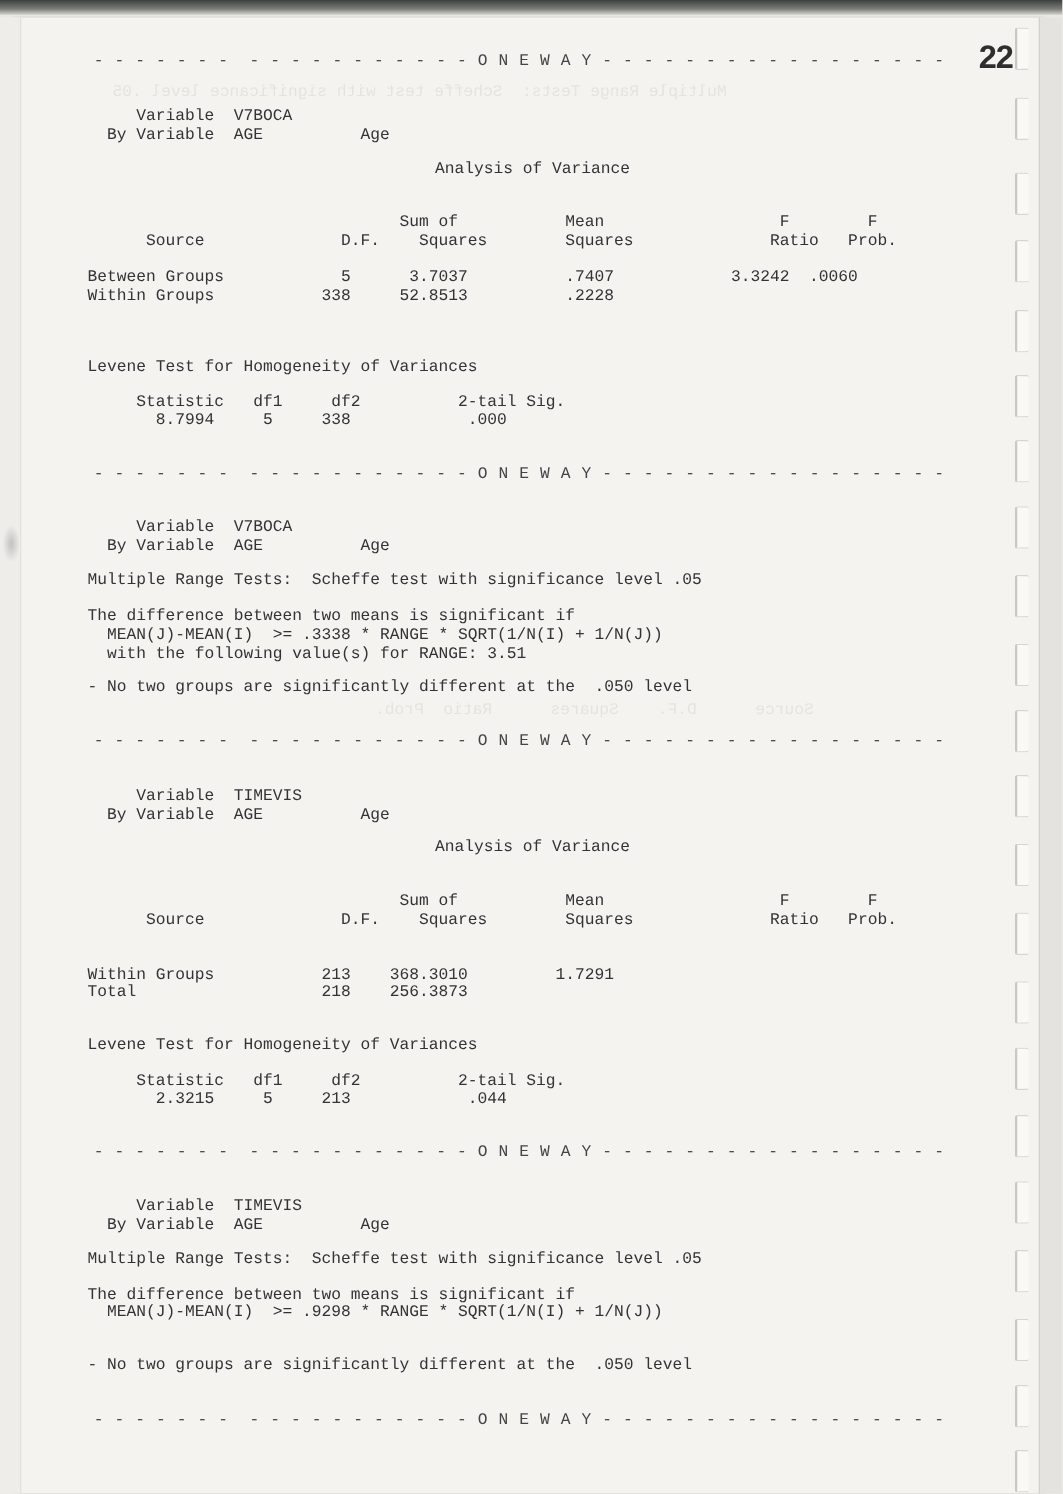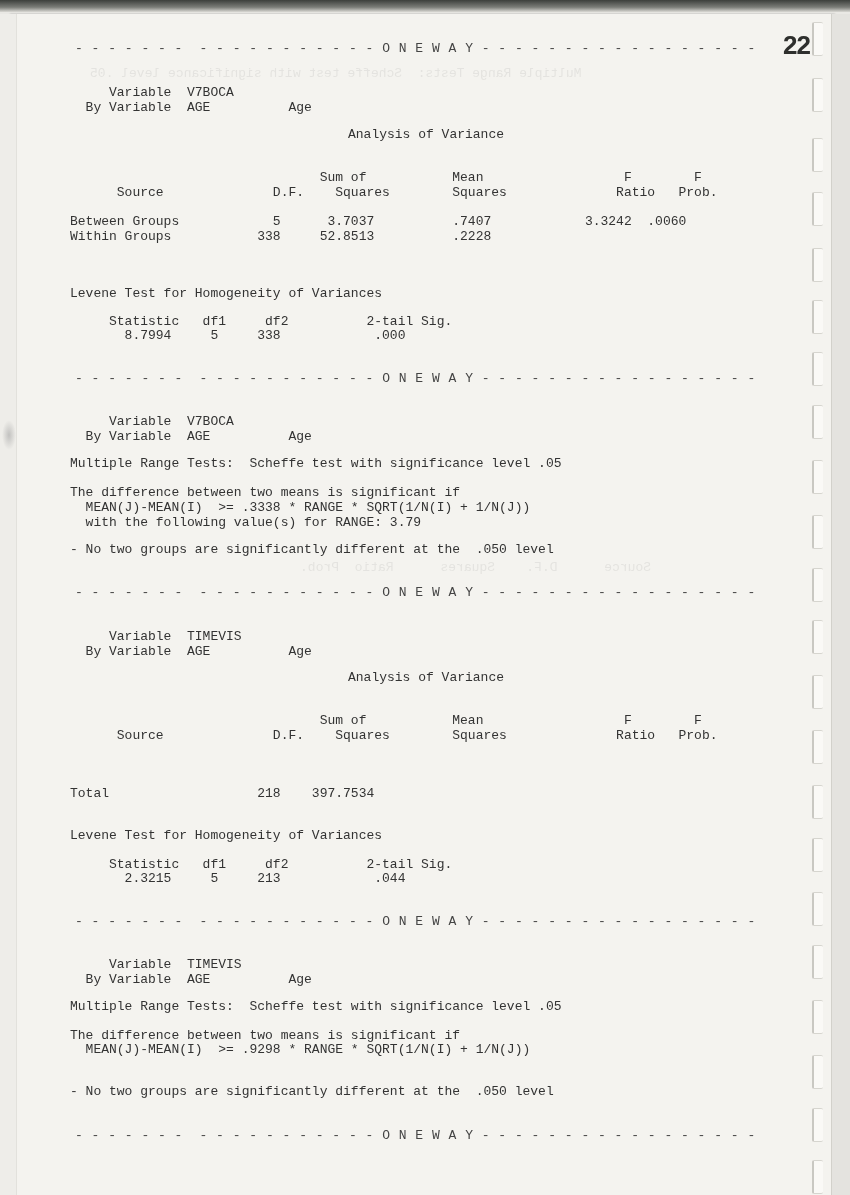--- a/index.html
+++ b/index.html
@@ -115,33 +115,34 @@
 
   
   <div class="line sep" style="top:332px;left:5px">- - - - - - -  - - - - - - - - - - - O N E W A Y - - - - - - - - - - - - - - - - -</div>
 
   
   <div class="line" style="top:375px;left:0">     Variable  V7BOCA</div>
   <div class="line" style="top:390px;left:0">  By Variable  AGE          Age</div>
   <div class="line" style="top:417px;left:0">Multiple Range Tests:  Scheffe test with significance level .05</div>
   <div class="line" style="top:446px;left:0">The difference between two means is significant if</div>
   <div class="line" style="top:461px;left:0">  MEAN(J)-MEAN(I)  &gt;= .3338 * RANGE * SQRT(1/N(I) + 1/N(J))</div>
-  <div class="line" style="top:476px;left:0">  with the following value(s) for RANGE: 3.79</div>
+  <div class="line" style="top:476px;left:0">  with the following value(s) for RANGE: 3.51</div>
   <div class="line" style="top:503px;left:0">- No two groups are significantly different at the  .050 level</div>
 
   
   <div class="line sep" style="top:546px;left:5px">- - - - - - -  - - - - - - - - - - - O N E W A Y - - - - - - - - - - - - - - - - -</div>
 
   
   <div class="line" style="top:590px;left:0">     Variable  TIMEVIS</div>
   <div class="line" style="top:605px;left:0">  By Variable  AGE          Age</div>
   <div class="line" style="top:631px;left:278px">Analysis of Variance</div>
   <div class="line" style="top:674px;left:0">                                Sum of           Mean                  F        F</div>
   <div class="line" style="top:689px;left:0">      Source              D.F.    Squares        Squares              Ratio   Prob.</div>
-  <div class="line" style="top:747px;left:0">Total                   218    397.7534</div>
+  <div class="line" style="top:733px;left:0">Within Groups           213    368.3010         1.7291</div>
+  <div class="line" style="top:747px;left:0">Total                   218    256.3873</div>
   <div class="line" style="top:789px;left:0">Levene Test for Homogeneity of Variances</div>
   <div class="line" style="top:818px;left:0">     Statistic   df1     df2          2-tail Sig.</div>
   <div class="line" style="top:832px;left:0">       2.3215     5     213            .044</div>
 
   
   <div class="line sep" style="top:875px;left:5px">- - - - - - -  - - - - - - - - - - - O N E W A Y - - - - - - - - - - - - - - - - -</div>
 
   
   <div class="line" style="top:918px;left:0">     Variable  TIMEVIS</div>
   <div class="line" style="top:933px;left:0">  By Variable  AGE          Age</div>

